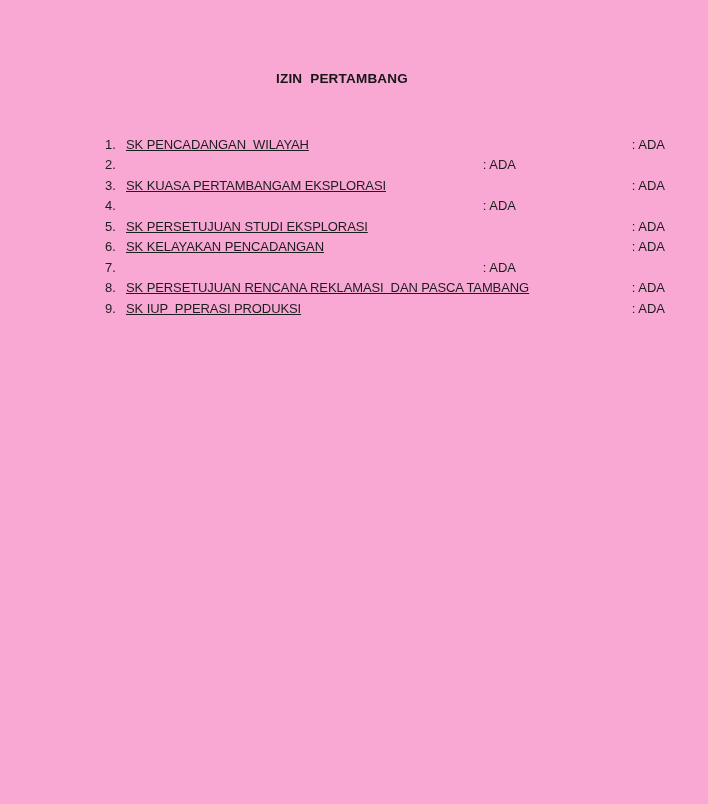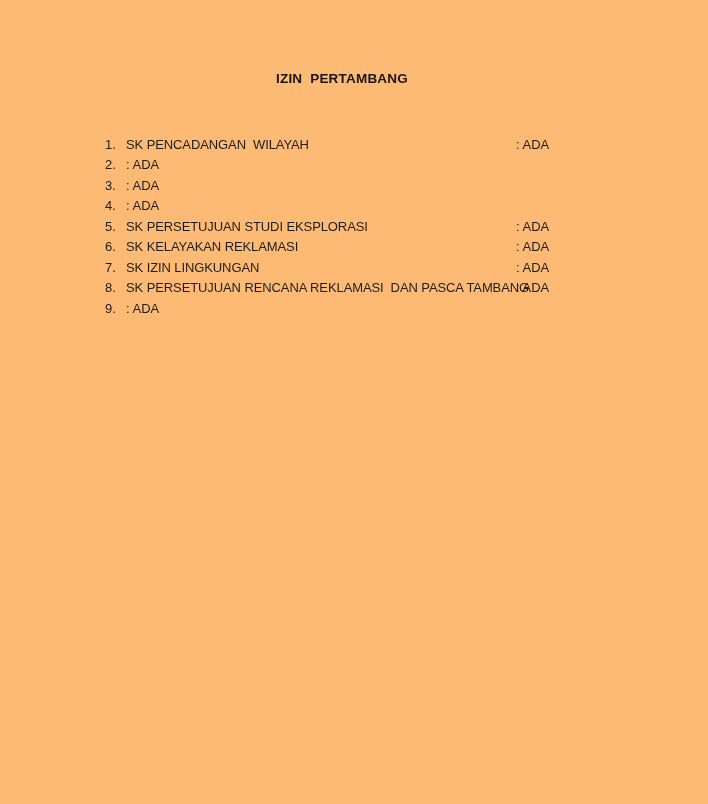--- a/index.html
+++ b/index.html
@@ -4,21 +4,21 @@
 <style>
   html, body {
     margin: 0;
     padding: 0;
     background: #ffffff;
   }
   .page {
     position: relative;
     width: 708px;
     height: 804px;
-    background: #fdba74;
+    background: #f9a8d4;
     font-family: "Liberation Sans", sans-serif;
     color: #1d1d1f;
     overflow: hidden;
   }
   .doc-title {
     position: absolute;
     top: 71px;
     left: 0;
     width: 684px;
     text-align: center;
@@ -42,68 +42,71 @@
     font-size: 13px;
   }
   .item-number {
     white-space: pre;
     color: #1d1d1f;
   }
   .item-label {
     white-space: pre;
     letter-spacing: -0.1px;
     color: #1d1d1f;
+    text-decoration: underline;
   }
   .item-value {
     white-space: pre;
     color: #1d1d1f;
+    text-align: right;
   }
 </style>
 </head>
 <body>
 
 <div class="page">
   <div class="doc-title">IZIN  PERTAMBANG</div>
 
   <div class="permit-list" id="permit-list">
       <div class="permit-row">
         <span class="item-number">1.</span>
         <span class="item-label">SK PENCADANGAN  WILAYAH</span>
         <span class="item-value">: ADA</span>
       </div>
       <div class="permit-row">
         <span class="item-number">2.</span>
         <span class="item-value">: ADA</span>
       </div>
       <div class="permit-row">
         <span class="item-number">3.</span>
+        <span class="item-label">SK KUASA PERTAMBANGAM EKSPLORASI</span>
         <span class="item-value">: ADA</span>
       </div>
       <div class="permit-row">
         <span class="item-number">4.</span>
         <span class="item-value">: ADA</span>
       </div>
       <div class="permit-row">
         <span class="item-number">5.</span>
         <span class="item-label">SK PERSETUJUAN STUDI EKSPLORASI</span>
         <span class="item-value">: ADA</span>
       </div>
       <div class="permit-row">
         <span class="item-number">6.</span>
-        <span class="item-label">SK KELAYAKAN REKLAMASI</span>
+        <span class="item-label">SK KELAYAKAN PENCADANGAN</span>
         <span class="item-value">: ADA</span>
       </div>
       <div class="permit-row">
         <span class="item-number">7.</span>
-        <span class="item-label">SK IZIN LINGKUNGAN</span>
         <span class="item-value">: ADA</span>
       </div>
       <div class="permit-row">
         <span class="item-number">8.</span>
         <span class="item-label">SK PERSETUJUAN RENCANA REKLAMASI  DAN PASCA TAMBANG</span>
         <span class="item-value">: ADA</span>
       </div>
       <div class="permit-row">
         <span class="item-number">9.</span>
+        <span class="item-label">SK IUP  PPERASI PRODUKSI</span>
         <span class="item-value">: ADA</span>
       </div>
     </div>
 </div>
 
 </body></html>

